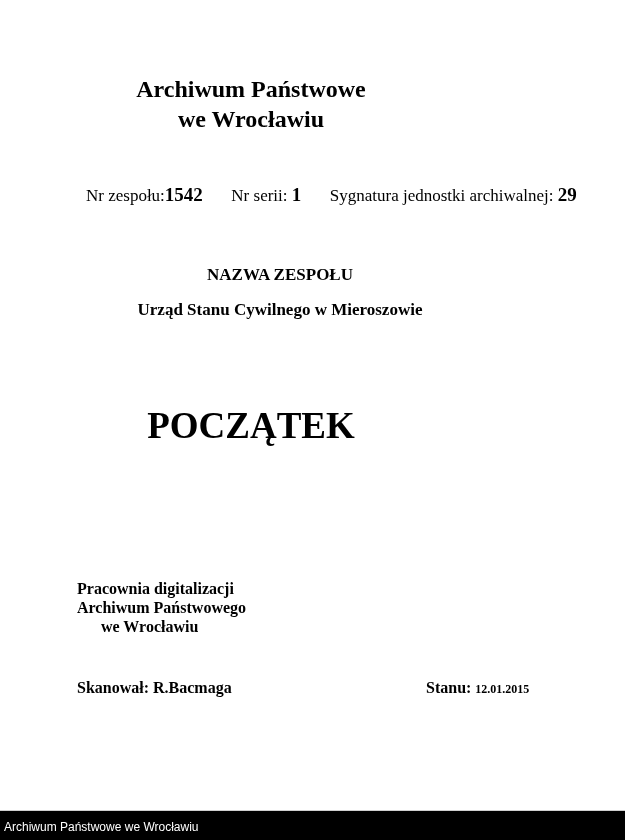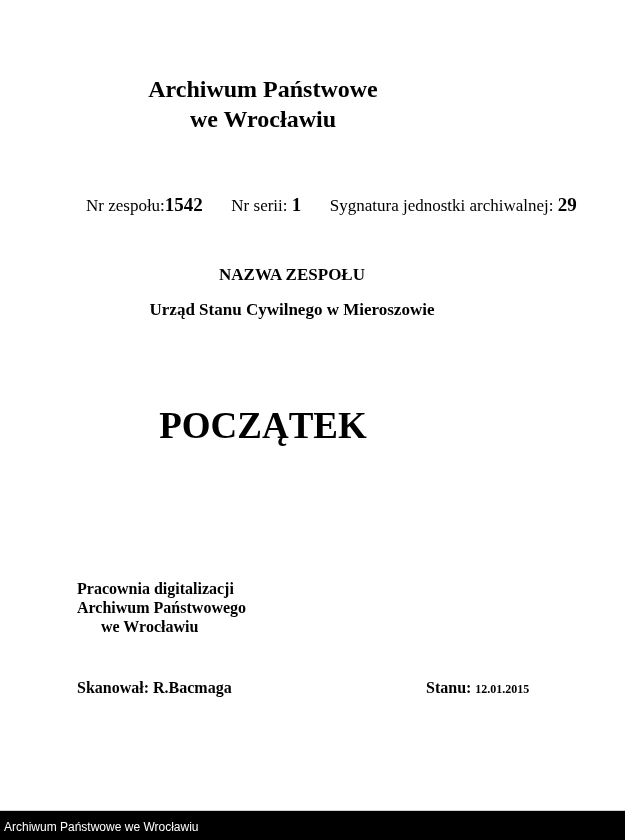--- a/index.html
+++ b/index.html
@@ -1,23 +1,23 @@
 <!DOCTYPE html>
 <html><head>
   <meta charset="utf-8">
   <style>
     html, body { margin: 0; padding: 0; }
     body {
       width: 625px; height: 840px; background: #ffffff; position: relative; overflow: hidden;
       font-family: "Liberation Serif", "DejaVu Serif", serif; color: #000;
     }
     .abs { position: absolute; white-space: nowrap; }
-    .center { left: 12px; width: 502px; text-align: center; }
+    .center { left: 0; width: 502px; text-align: center; }
     .title { font-weight: bold; font-size: 24px; line-height: 30px; }
-    .meta { top: 194px; left: 86px; font-size: 17px; }
+    .meta { top: 184px; left: 86px; font-size: 17px; }
     .meta b { font-size: 19px; }
     .meta .gap { display: inline-block; width: 20px; }
     .h2 { font-weight: bold; font-size: 17px; padding-left: 29px; }
     .big { font-weight: bold; font-size: 37px; top: 404px; text-align: center; }
     .lab { font-weight: bold; font-size: 16px; line-height: 19px; left: 77px; text-align: center; }
     .footer {
       position: absolute; left: 0; top: 810px; width: 625px; height: 30px; background: #000;
       border-top: 1px solid #cfcfcf; box-sizing: border-box;
     }
     .footer span {

